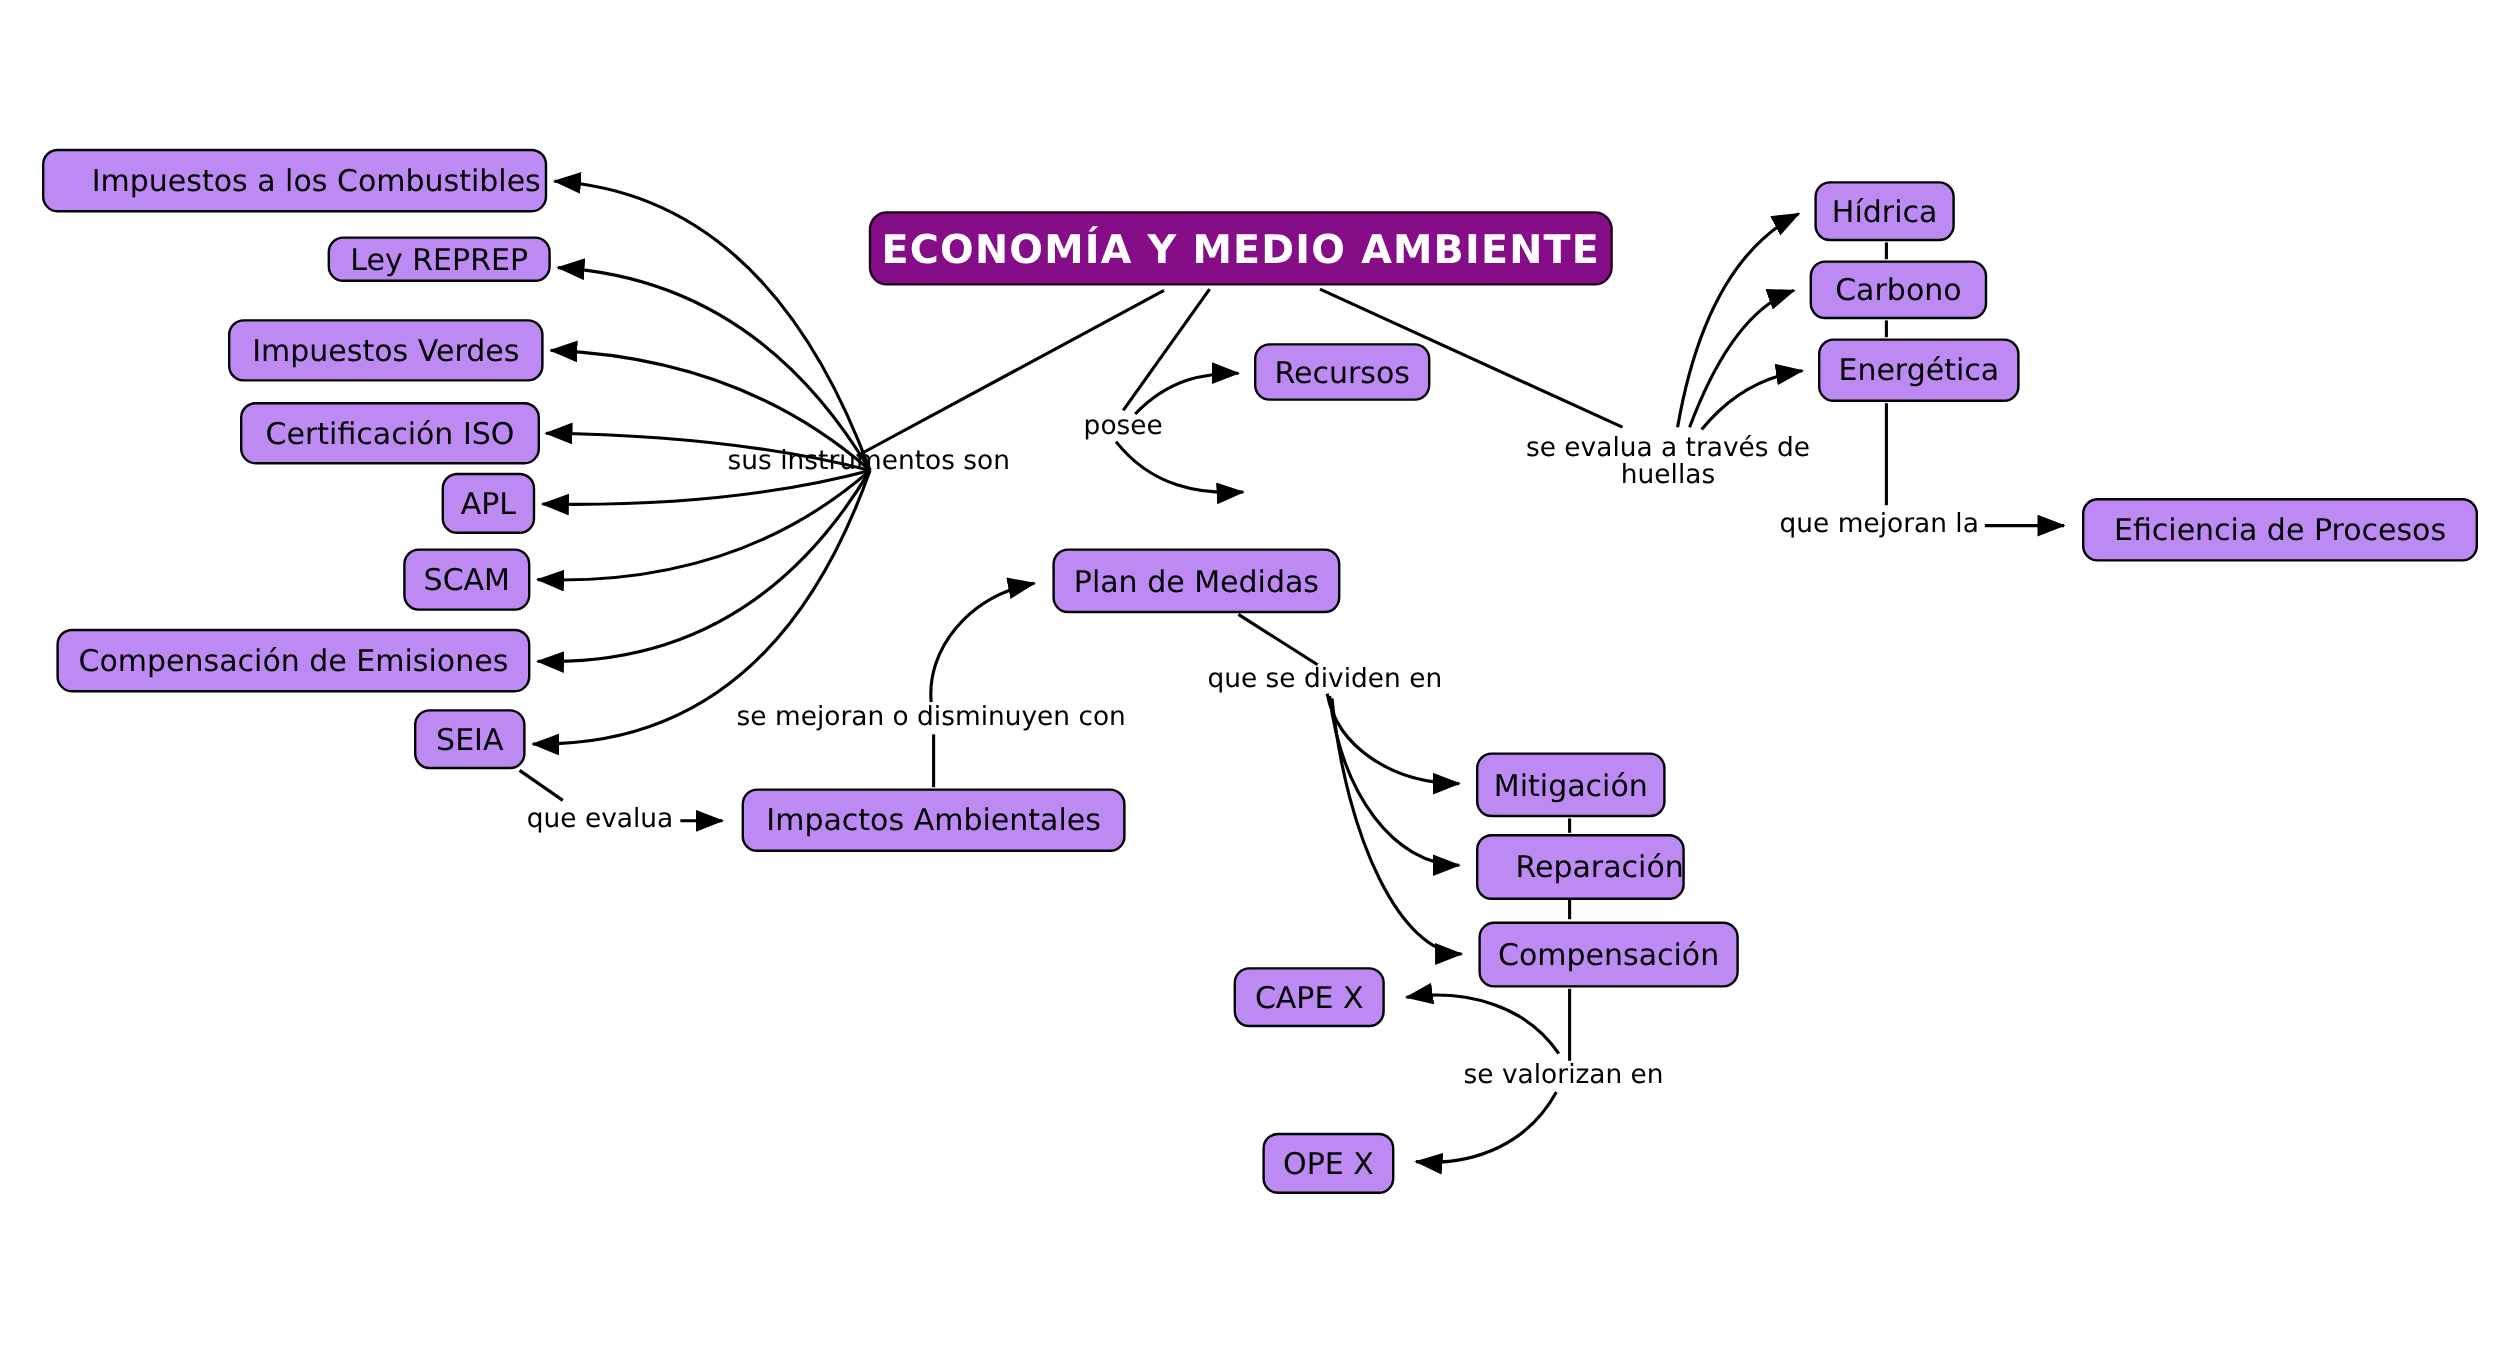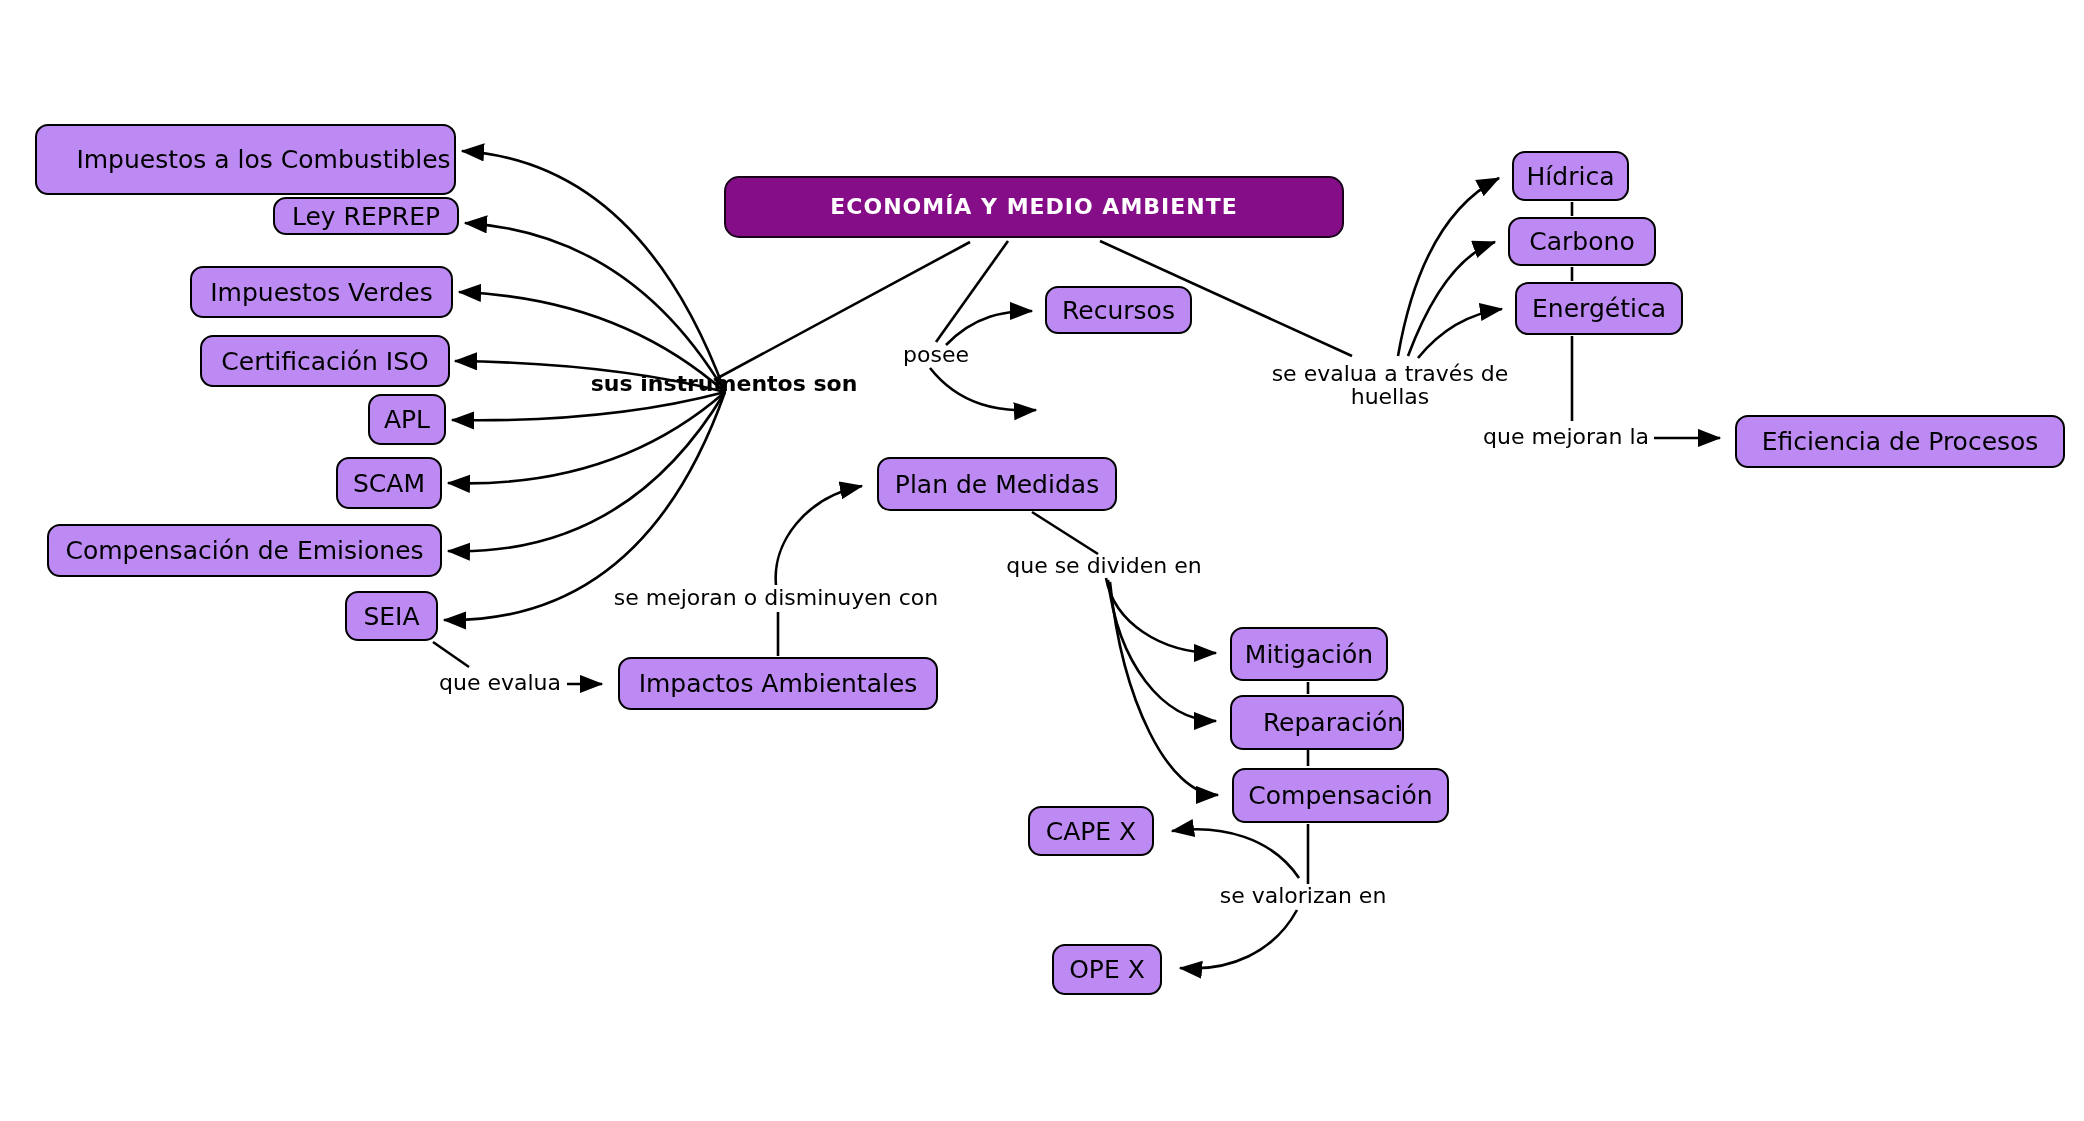--- a/index.html
+++ b/index.html
@@ -37,21 +37,21 @@
     z-index: 2;
     line-height: 1;
   }
   .title-node {
     position: absolute;
     box-sizing: border-box;
     background: #860D88;
     border: 2.5px solid #1a001a;
     border-radius: 15px;
     color: #ffffff;
-    font-size: 22px;
+    font-size: 33px;
     font-weight: bold;
     letter-spacing: 1px;
     display: flex;
     align-items: center;
     justify-content: center;
     white-space: nowrap;
     z-index: 2;
     line-height: 1;
   }
   .link-label {
@@ -119,21 +119,21 @@
       <path d="M1299,878 C1272,838 1222,824 1172,831" marker-end="url(#arrow)"></path>
       <path d="M1297,910 C1274,952 1230,972 1180,968" marker-end="url(#arrow)"></path>
 
       <path d="M433,642 L469,667"></path>
       <path d="M567,684 L602,684" marker-end="url(#arrow)"></path>
     </g>
   </svg>
 
   <div class="title-node" style="left:724px; top:176px; width:620px; height:62px;">ECONOMÍA Y MEDIO AMBIENTE</div>
 
-  <div class="node" style="left:35px; top:124px; width:421px; height:71px;padding-left:36px;">Impuestos a los Combustibles</div>
+  <div class="node" style="left:35px; top:124px; width:421px; height:53px;padding-left:36px;">Impuestos a los Combustibles</div>
   <div class="node" style="left:273px; top:197px; width:186px; height:38px;">Ley REPREP</div>
   <div class="node" style="left:190px; top:266px; width:263px; height:52px;">Impuestos Verdes</div>
   <div class="node" style="left:200px; top:335px; width:250px; height:52px;">Certificación ISO</div>
   <div class="node" style="left:368px; top:394px; width:78px; height:51px;">APL</div>
   <div class="node" style="left:336px; top:457px; width:106px; height:52px;">SCAM</div>
   <div class="node" style="left:47px; top:524px; width:395px; height:53px;">Compensación de Emisiones</div>
   <div class="node" style="left:345px; top:591px; width:93px; height:50px;">SEIA</div>
 
   <div class="node" style="left:1045px; top:286px; width:147px; height:48px;">Recursos</div>
 
@@ -143,21 +143,21 @@
   <div class="node" style="left:1735px; top:415px; width:330px; height:53px;">Eficiencia de Procesos</div>
 
   <div class="node" style="left:877px; top:457px; width:240px; height:54px;">Plan de Medidas</div>
   <div class="node" style="left:1230px; top:627px; width:158px; height:54px;">Mitigación</div>
   <div class="node" style="left:1230px; top:695px; width:174px; height:55px;padding-left:32px;">Reparación</div>
   <div class="node" style="left:1232px; top:768px; width:217px; height:55px;">Compensación</div>
   <div class="node" style="left:1028px; top:806px; width:126px; height:50px;">CAPE X</div>
   <div class="node" style="left:1052px; top:944px; width:110px; height:51px;">OPE X</div>
   <div class="node" style="left:618px; top:657px; width:320px; height:53px;">Impactos Ambientales</div>
 
-  <div class="link-label" style="left:724px; top:384px;font-weight:bold;">sus instrumentos son</div>
+  <div class="link-label" style="left:724px; top:384px;">sus instrumentos son</div>
   <div class="link-label" style="left:936px; top:355px;">posee</div>
   <div class="link-label" style="left:1390px; top:385px;">
     <span style="display:block;">se evalua a través de</span>
     <span style="display:block;">huellas</span>
   </div>
   <div class="link-label" style="left:1566px; top:437px;">que mejoran la</div>
   <div class="link-label" style="left:1104px; top:566px;">que se dividen en</div>
   <div class="link-label" style="left:776px; top:598px;">se mejoran o disminuyen con</div>
   <div class="link-label" style="left:1303px; top:896px;">se valorizan en</div>
   <div class="link-label" style="left:500px; top:683px;">que evalua</div>

